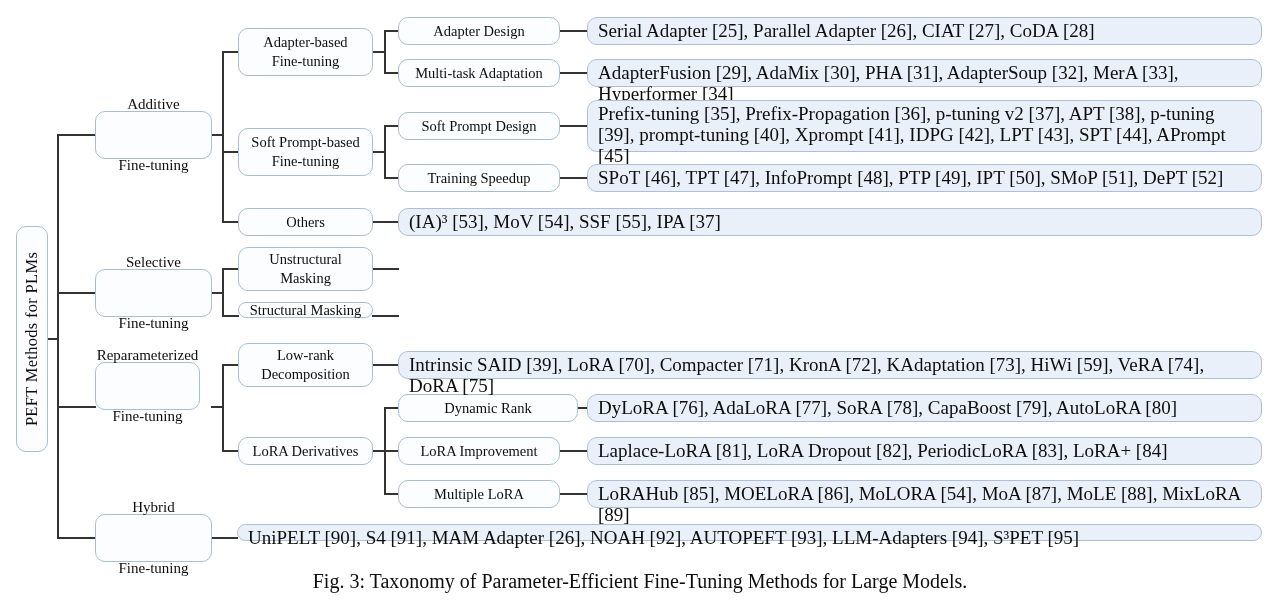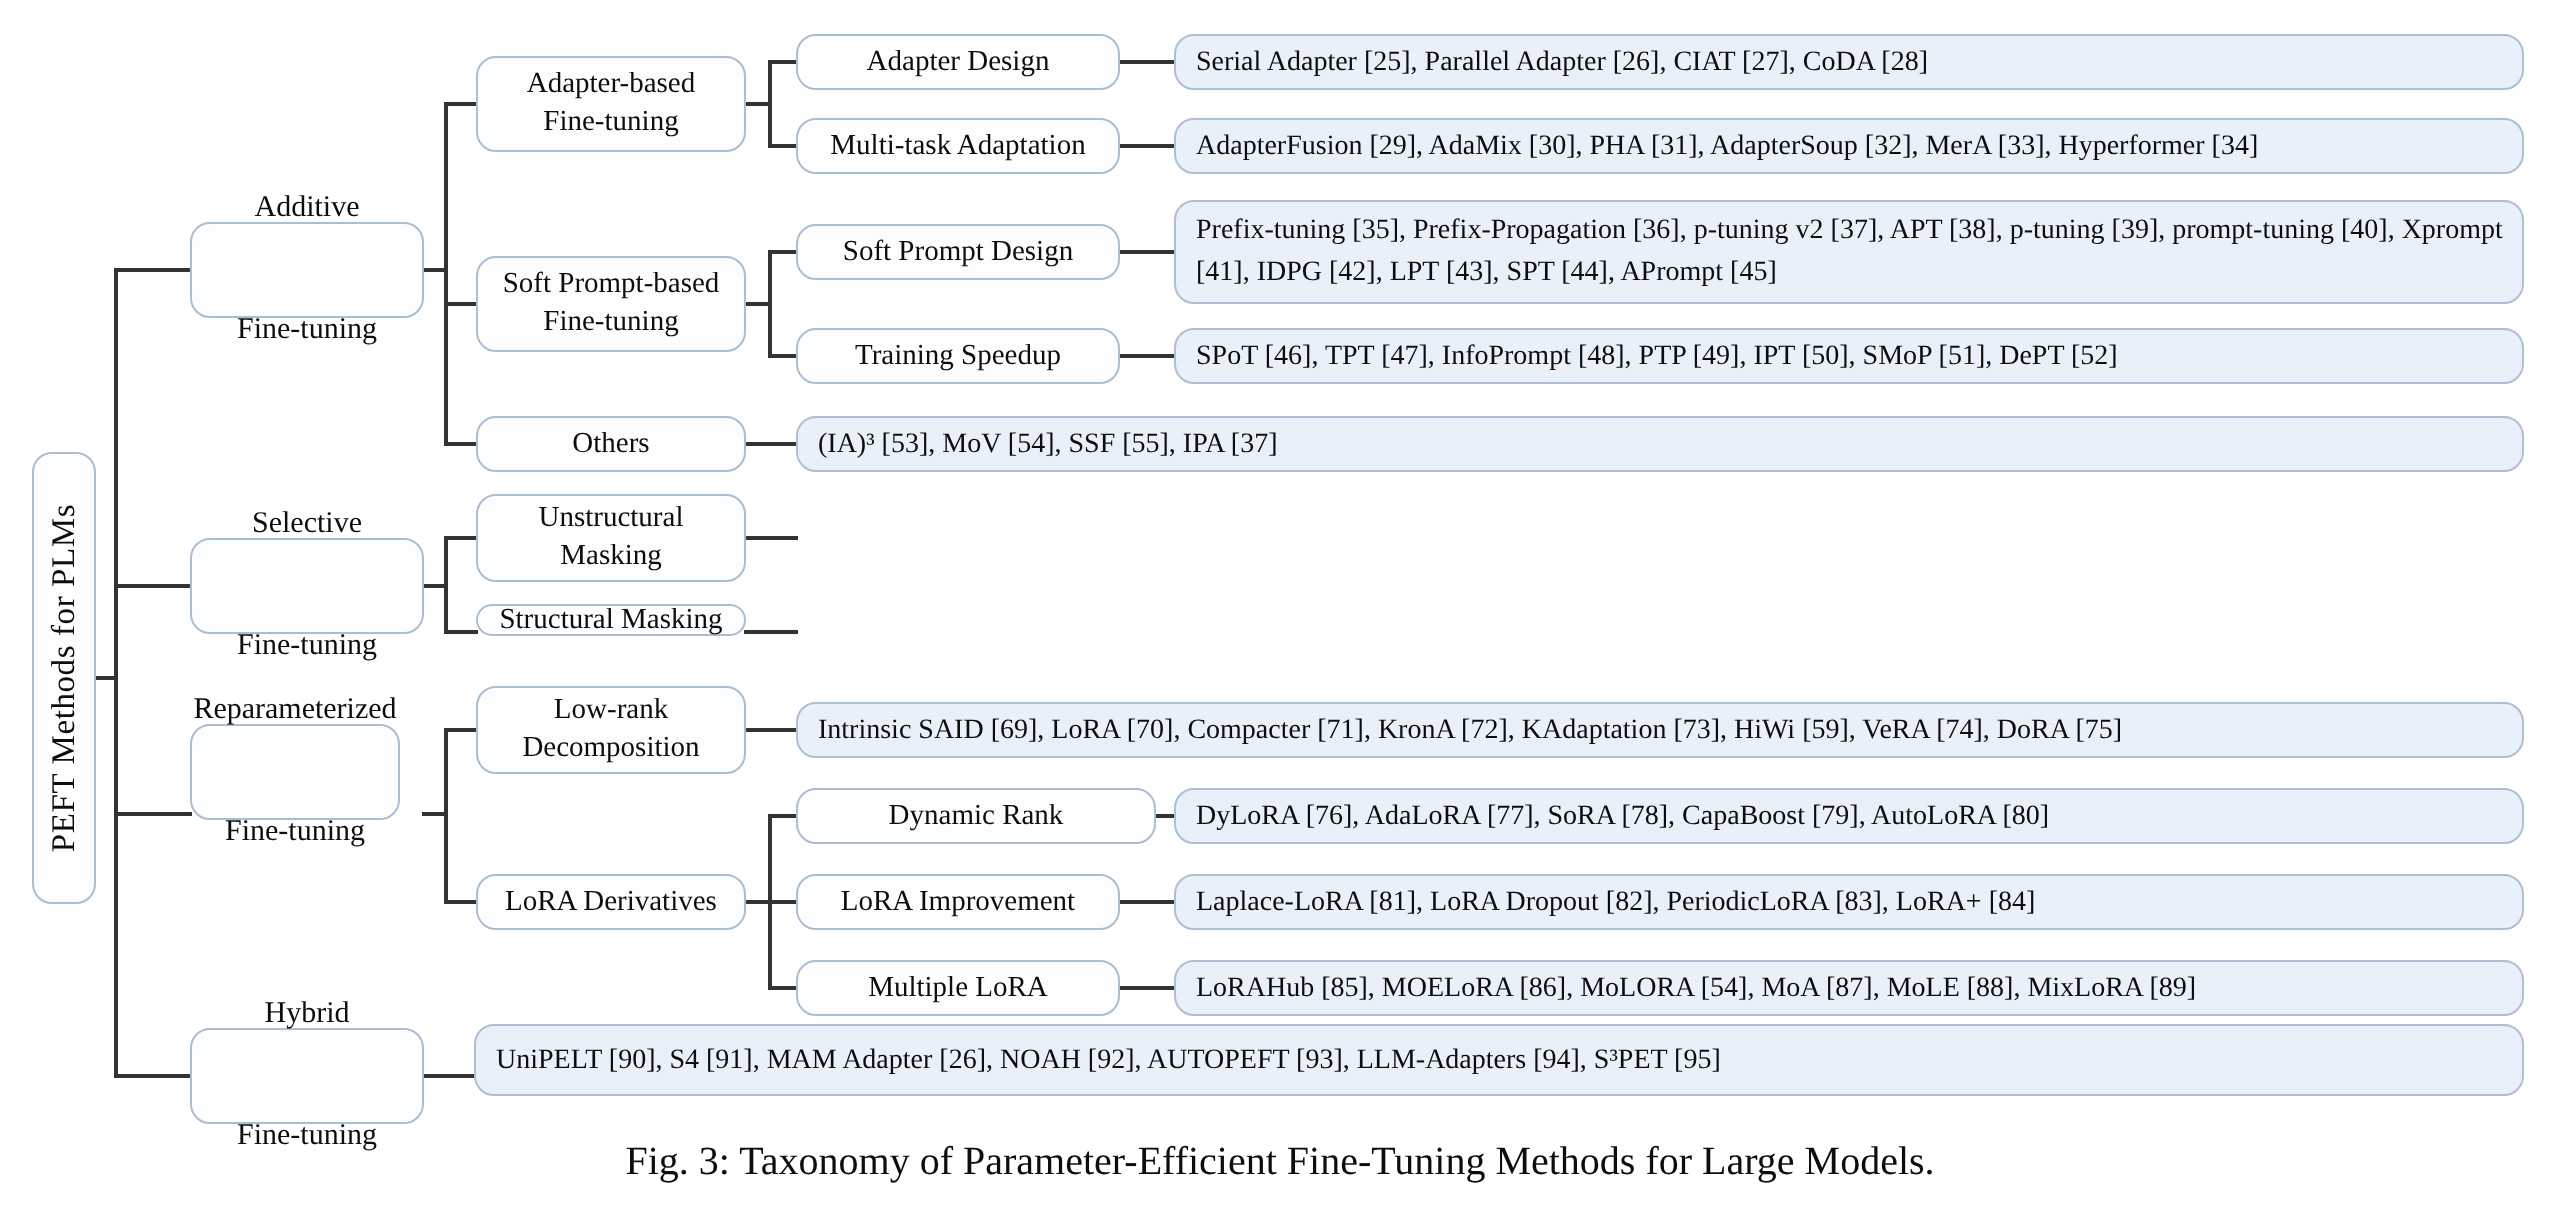--- a/index.html
+++ b/index.html
@@ -18,22 +18,22 @@
   .node .ln{display:block;white-space:nowrap;}
   .rootbox{
     position:absolute;box-sizing:border-box;
     border:1.5px solid #a9bdd3;border-radius:10px;background:#fcfdff;
     display:flex;align-items:center;justify-content:center;
   }
   .vert{transform:rotate(-90deg);white-space:nowrap;font-size:16.5px;letter-spacing:.3px;}
   .leaf{
     position:absolute;box-sizing:border-box;
     border:1.5px solid #aebfd4;border-radius:10px;background:#e9f0f9;
-    display:flex;align-items:center;
-    font-size:14px;line-height:21px;padding:2px 8px 2px 10px;
+    display:flex;
+    font-size:19px;line-height:21px;padding:2px 8px 2px 10px;
   }
   .caption{
     position:absolute;left:0;top:570px;width:1280px;text-align:center;
     font-size:20px;color:#0d0d0d;
   }
 </style>
 </head>
 <body>
 
 <div class="canvas">
@@ -132,30 +132,30 @@
   <div class="leaf" style="left:587px;top:100px;width:675px;height:52px">
     <span>Prefix-tuning [35], Prefix-Propagation [36], p-tuning v2 [37], APT [38], p-tuning [39], prompt-tuning [40], Xprompt [41], IDPG [42], LPT [43], SPT [44], APrompt [45]</span>
   </div>
   <div class="leaf" style="left:587px;top:164px;width:675px;height:28px">
     <span>SPoT [46], TPT [47], InfoPrompt [48], PTP [49], IPT [50], SMoP [51], DePT [52]</span>
   </div>
   <div class="leaf" style="left:398px;top:208px;width:864px;height:28px">
     <span>(IA)³ [53], MoV [54], SSF [55], IPA [37]</span>
   </div>
   <div class="leaf" style="left:398px;top:351px;width:864px;height:28px">
-    <span>Intrinsic SAID [69], LoRA [70], Compacter [71], KronA [72], KAdaptation [73], HiWi [59], VeRA [74], DoRA [75]</span>
+    <span>Intrinsic SAID [39], LoRA [70], Compacter [71], KronA [72], KAdaptation [73], HiWi [59], VeRA [74], DoRA [75]</span>
   </div>
   <div class="leaf" style="left:587px;top:394px;width:675px;height:28px">
     <span>DyLoRA [76], AdaLoRA [77], SoRA [78], CapaBoost [79], AutoLoRA [80]</span>
   </div>
   <div class="leaf" style="left:587px;top:437px;width:675px;height:28px">
     <span>Laplace-LoRA [81], LoRA Dropout [82], PeriodicLoRA [83], LoRA+ [84]</span>
   </div>
   <div class="leaf" style="left:587px;top:480px;width:675px;height:28px">
     <span>LoRAHub [85], MOELoRA [86], MoLORA [54], MoA [87], MoLE [88], MixLoRA [89]</span>
   </div>
-  <div class="leaf" style="left:237px;top:512px;width:1025px;height:36px">
+  <div class="leaf" style="left:237px;top:524px;width:1025px;height:17px">
     <span>UniPELT [90], S4 [91], MAM Adapter [26], NOAH [92], AUTOPEFT [93], LLM-Adapters [94], S³PET [95]</span>
   </div>
 
   <div class="caption">Fig. 3: Taxonomy of Parameter-Efficient Fine-Tuning Methods for Large Models.</div>
 
 </div>
 
 </body></html>

